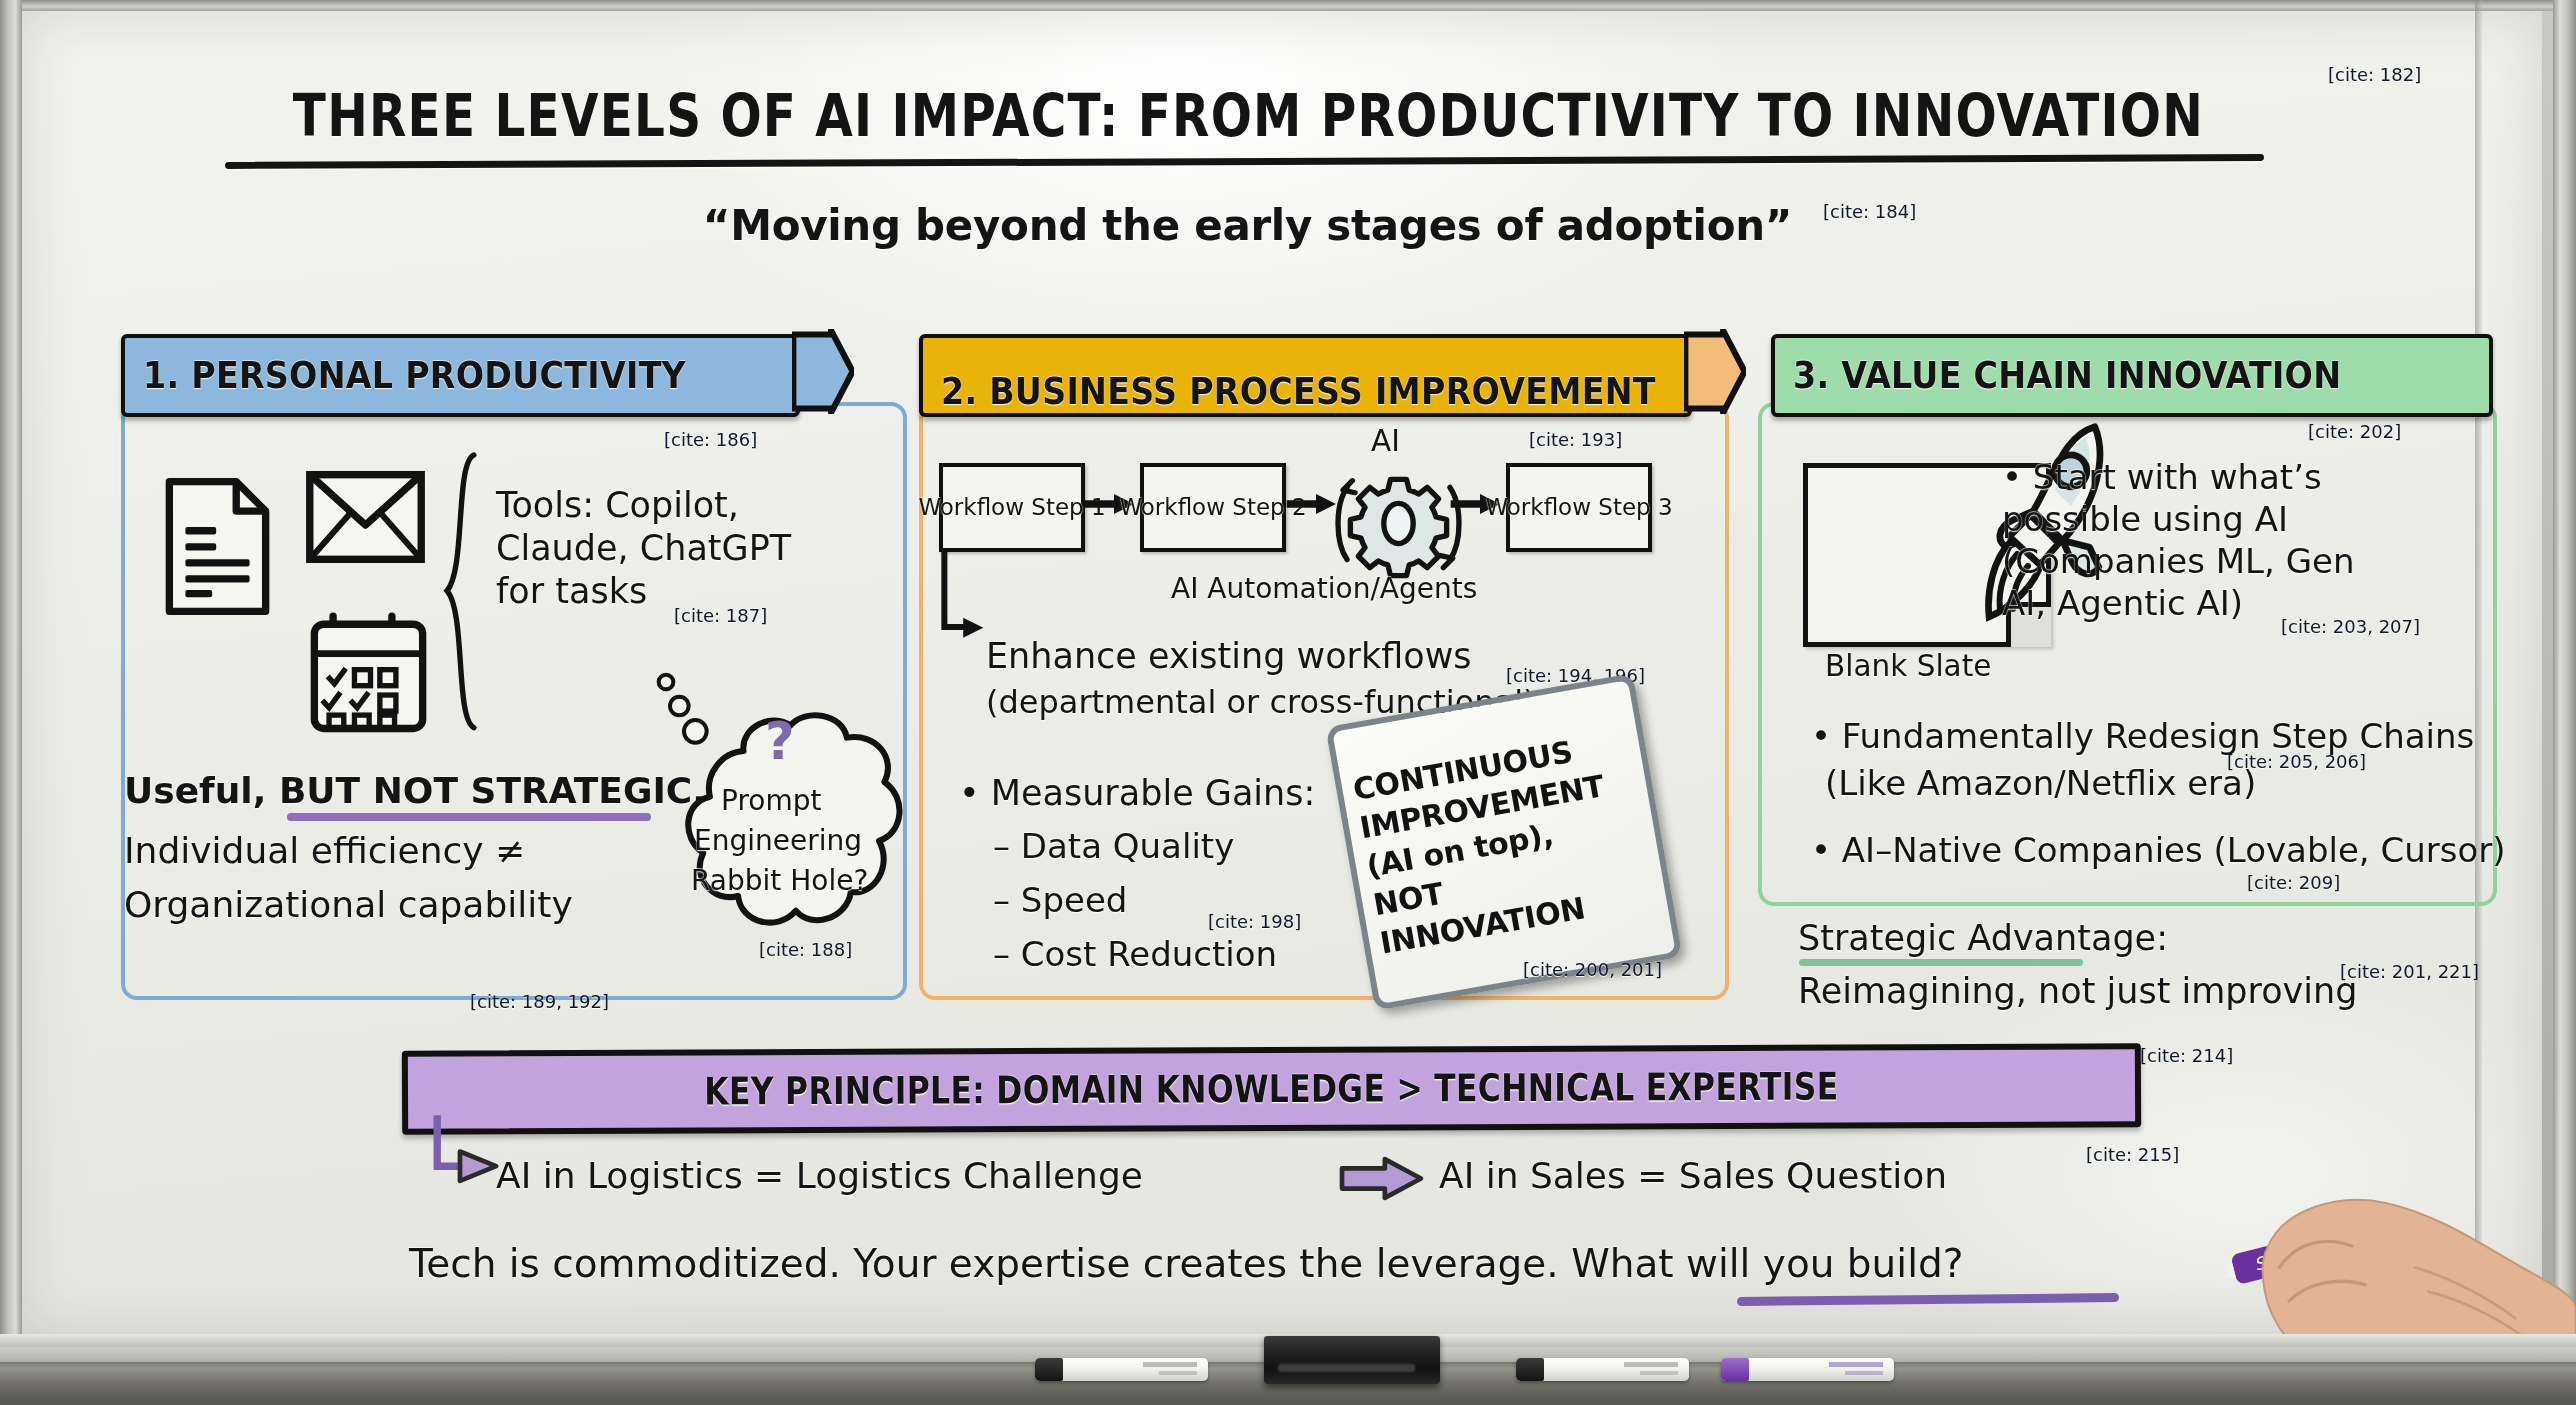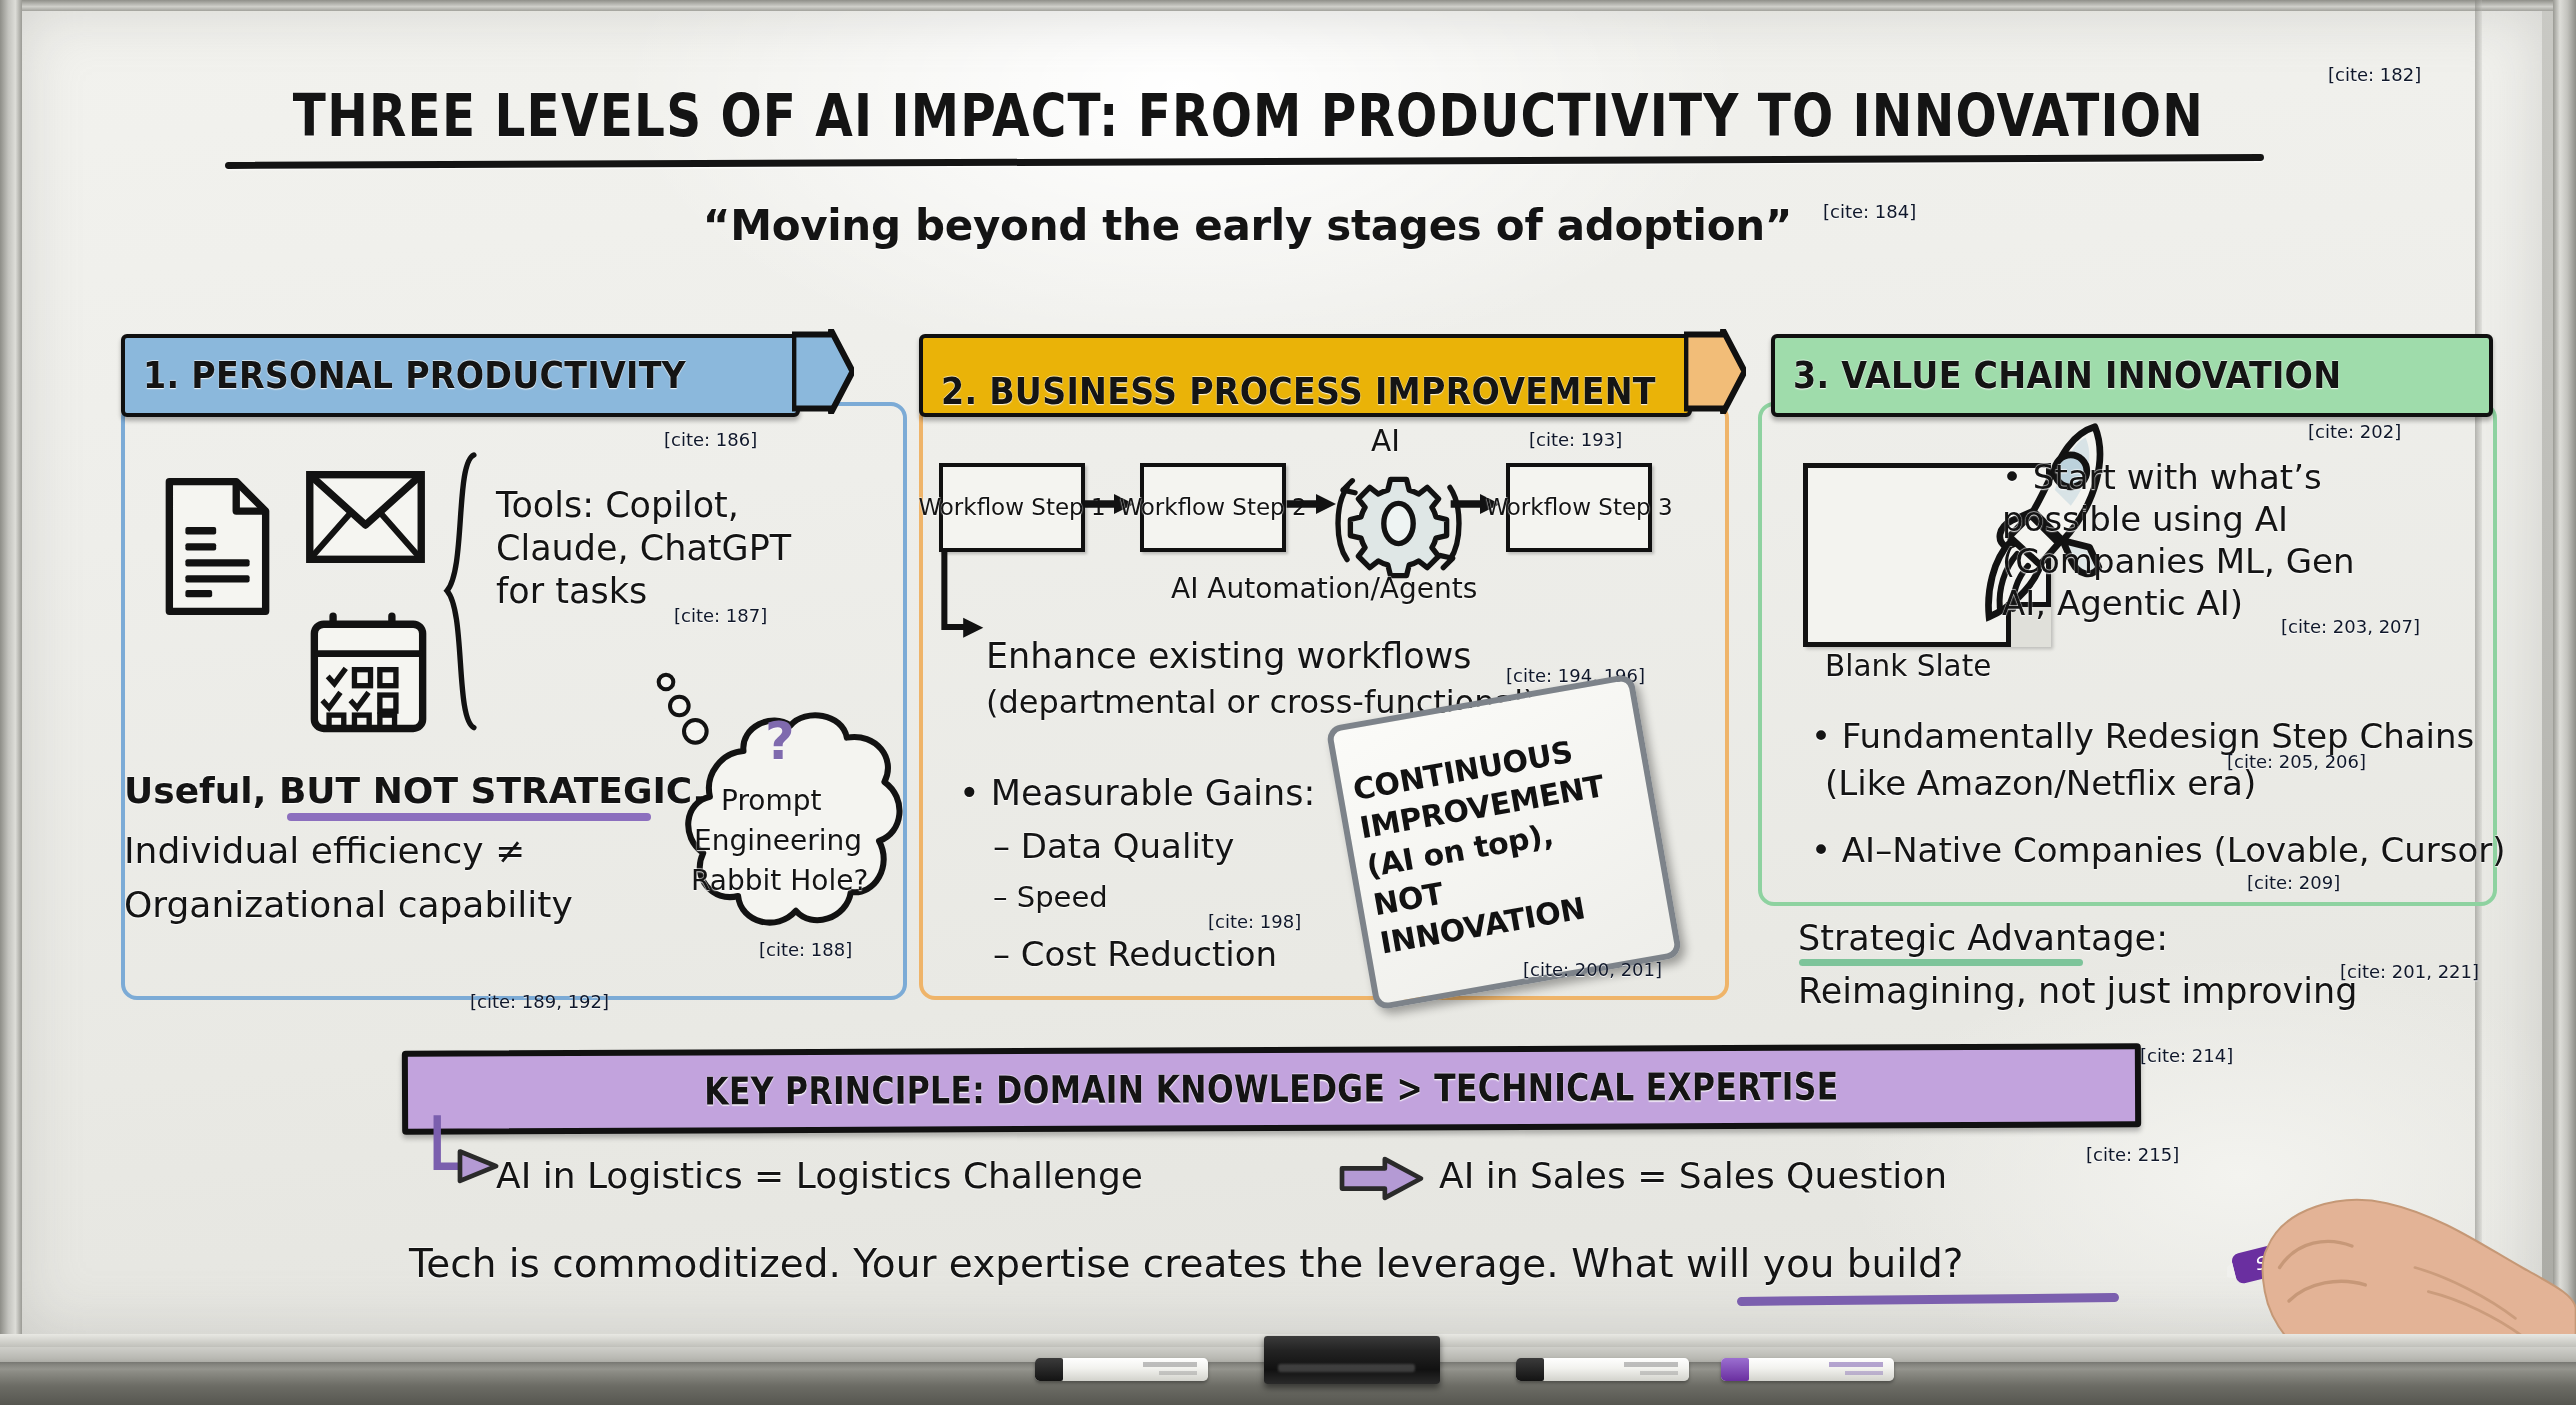--- a/index.html
+++ b/index.html
@@ -134,21 +134,21 @@
   #ai-label{position:absolute;left:1371px;top:424px;font-size:29.5px;}
   #gear{position:absolute;left:1335px;top:463px;}
   #aiauto{position:absolute;left:1171px;top:572px;font-size:28px;}
 
   #enh1{position:absolute;left:986px;top:636px;font-size:35px;}
   #enh2{position:absolute;left:986px;top:683px;font-size:32px;}
   #cite-194{position:absolute;left:1506px;top:637px;margin-top:28px;}
 
   #gains{position:absolute;left:959px;top:773px;font-size:35px;}
   #g1{position:absolute;left:993px;top:826px;font-size:34px;}
-  #g2{position:absolute;left:993px;top:880px;font-size:29px;}
+  #g2{position:absolute;left:993px;top:880px;font-size:34px;}
   #g3{position:absolute;left:993px;top:934px;font-size:34px;}
   #cite-198{position:absolute;left:1208px;top:911px;}
 
   #sign{
     position:absolute;left:1348px;top:698px;width:312px;height:288px;
     background:linear-gradient(160deg,#fbfbf8,#eeeeea);
     border:6px solid #7d838a;border-radius:14.8px;
     transform:rotate(-10deg);
     box-shadow:4px 6px 9.4px rgba(0,0,0,.33);
     display:flex;flex-direction:column;justify-content:center;

